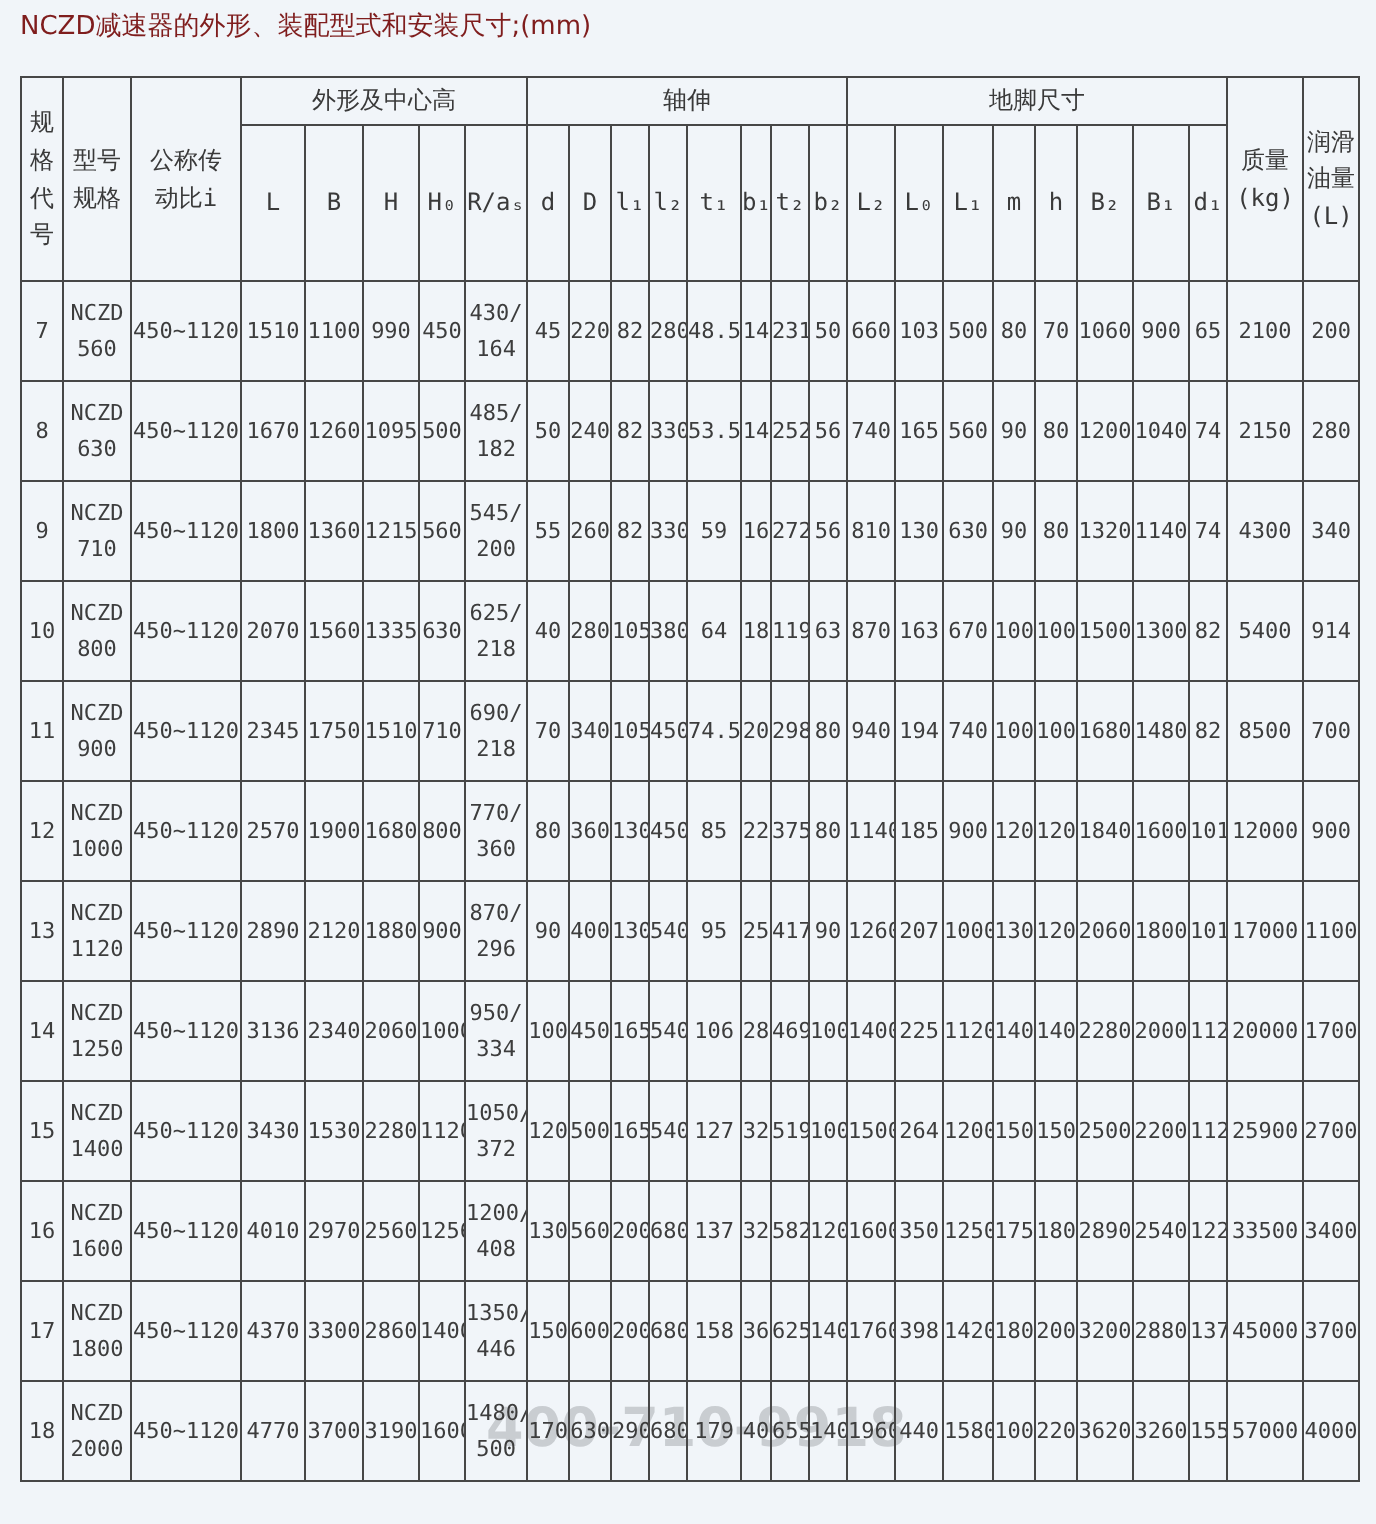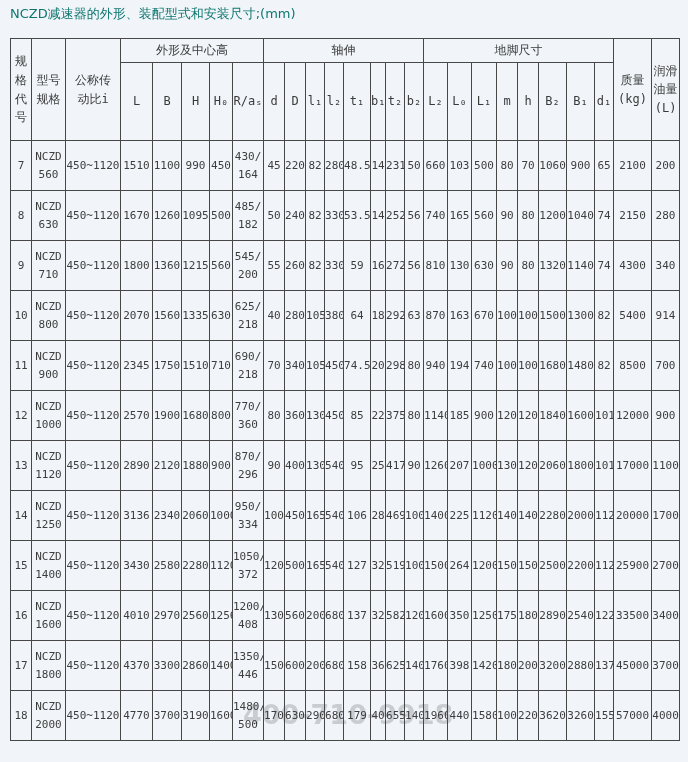--- a/index.html
+++ b/index.html
@@ -8,21 +8,21 @@
     background:#f1f5f9;
     font-family:"DejaVu Sans Mono","Liberation Mono",monospace;
     color:#3a3a3a;
     overflow:hidden;
   }
   .page{position:relative;width:688px;height:762px;}
   .title{
     position:absolute;left:10px;top:5px;
     font-size:13px;line-height:18px;
     font-family:"DejaVu Sans","Liberation Sans",sans-serif;
-    color:#0f766e;
+    color:#7f1d1d;
     white-space:nowrap;
   }
   table.spec{
     position:absolute;left:10px;top:38px;z-index:1;
     width:669px;
     border-collapse:collapse;
     table-layout:fixed;
     background:transparent;
   }
   .spec th,.spec td{
@@ -230,21 +230,21 @@
           <td>1335</td>
           <td>630</td>
           <td>625/
 218</td>
           <td>40</td>
           <td>280</td>
           <td>105</td>
           <td>380</td>
           <td>64</td>
           <td>18</td>
-          <td>292</td>
+          <td>119</td>
           <td>63</td>
           <td>870</td>
           <td>163</td>
           <td>670</td>
           <td>100</td>
           <td>100</td>
           <td>1500</td>
           <td>1300</td>
           <td>82</td>
           <td>5400</td>
@@ -369,21 +369,21 @@
           <td>112</td>
           <td>20000</td>
           <td>1700</td>
         </tr>
         <tr>
           <td>15</td>
           <td>NCZD
 1400</td>
           <td>450~1120</td>
           <td>3430</td>
-          <td>2580</td>
+          <td>1530</td>
           <td>2280</td>
           <td>1120</td>
           <td>1050/
 372</td>
           <td>120</td>
           <td>500</td>
           <td>165</td>
           <td>540</td>
           <td>127</td>
           <td>32</td>

